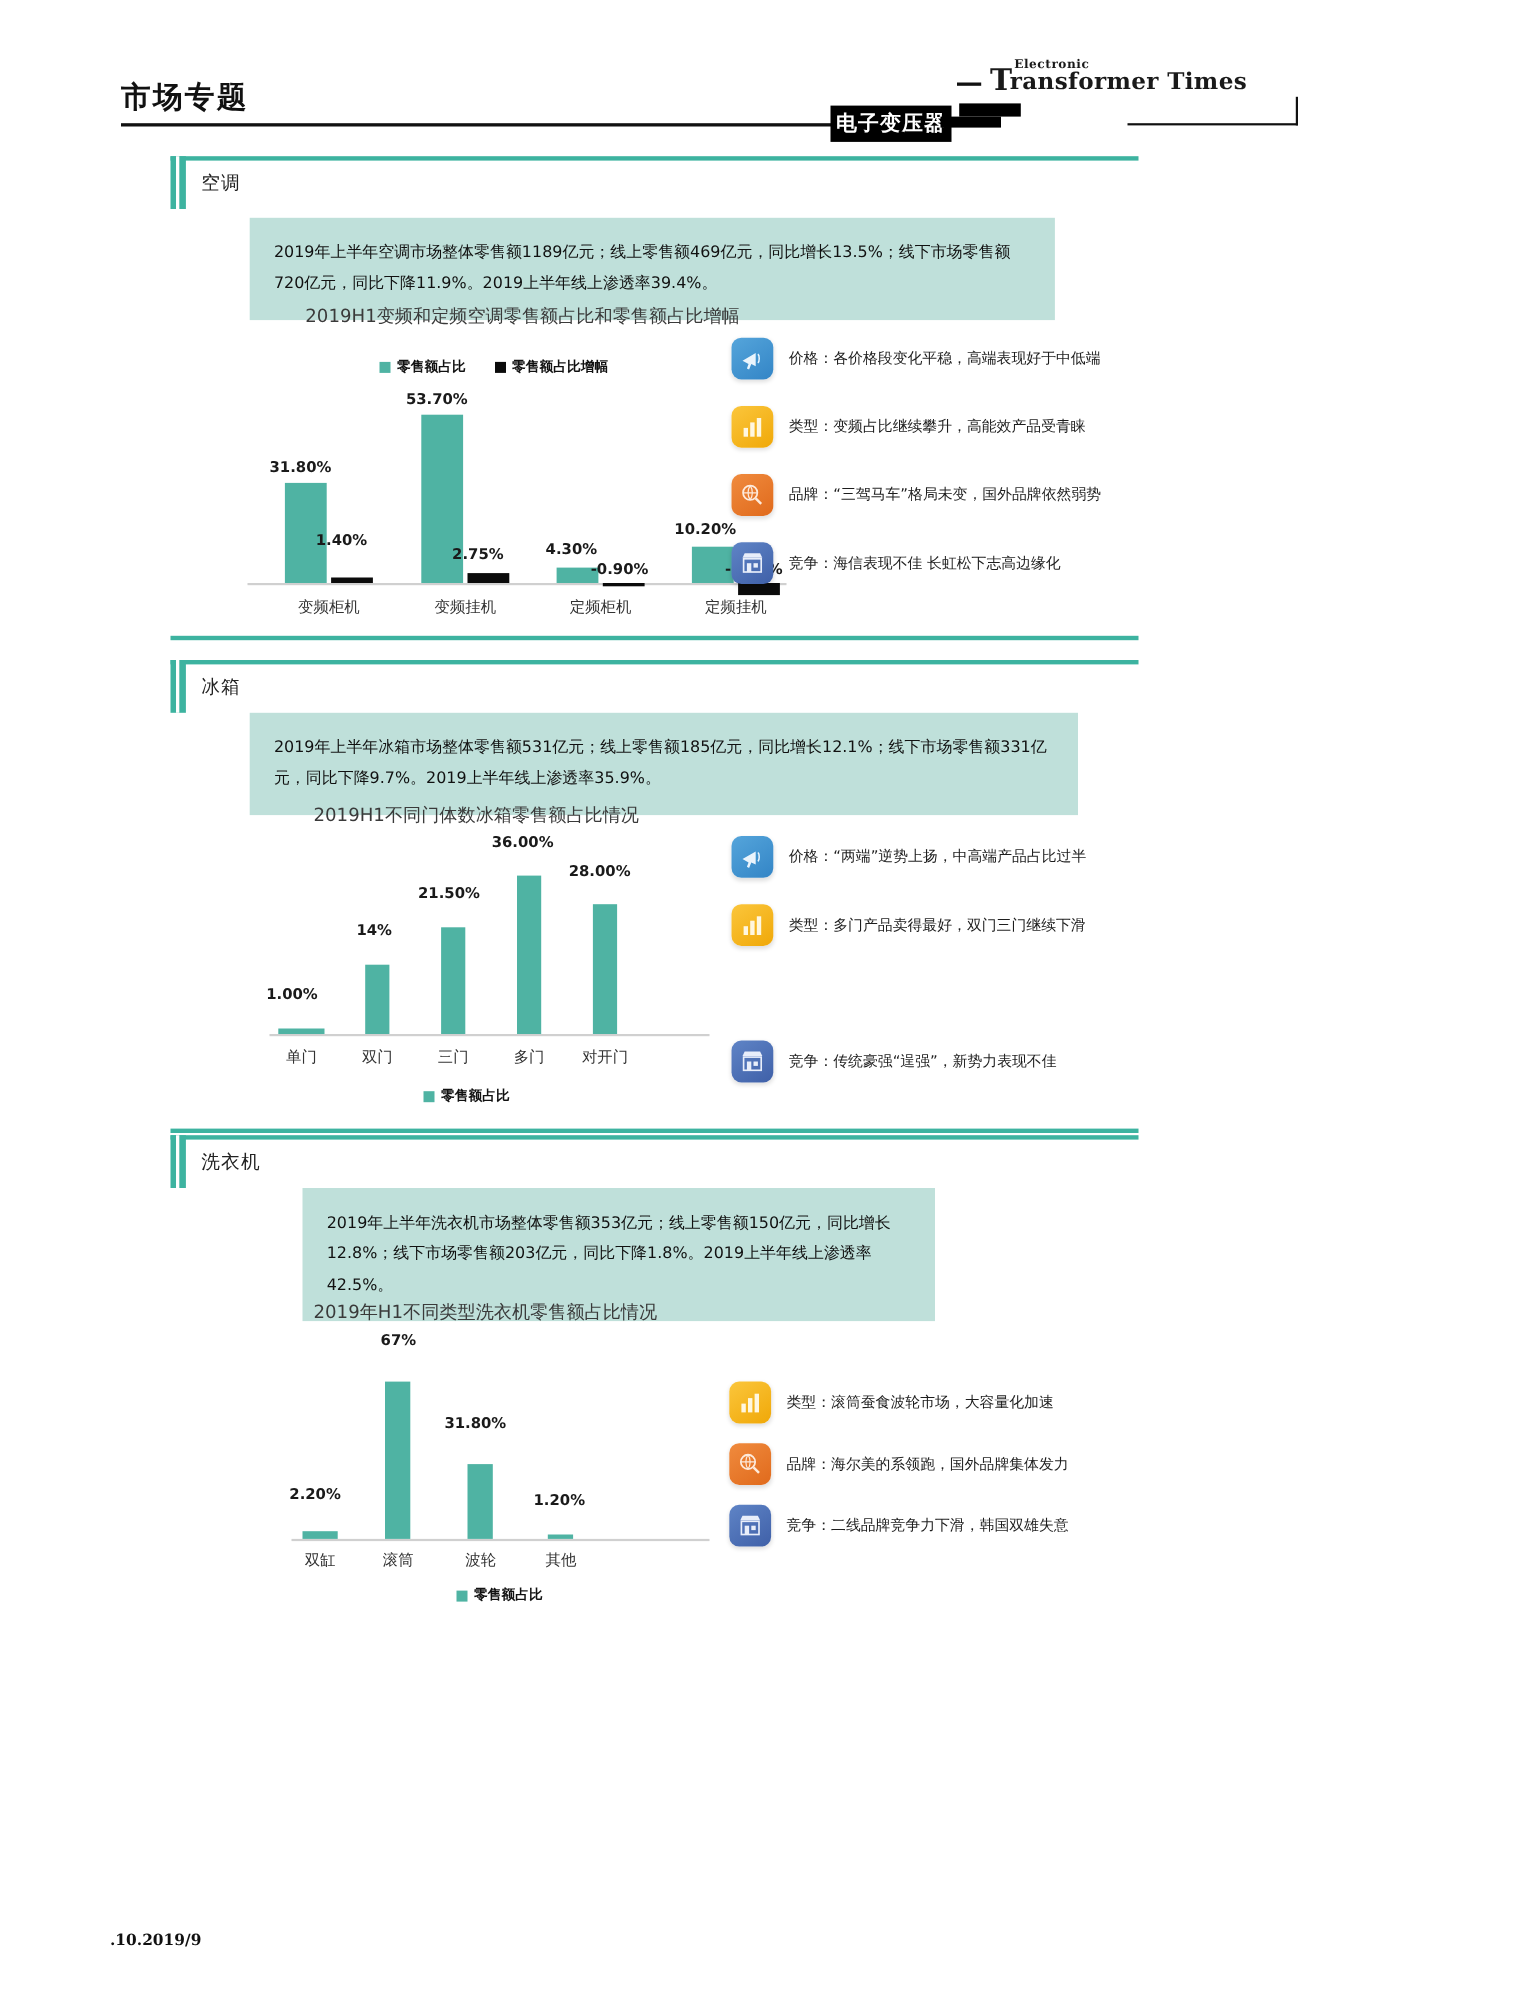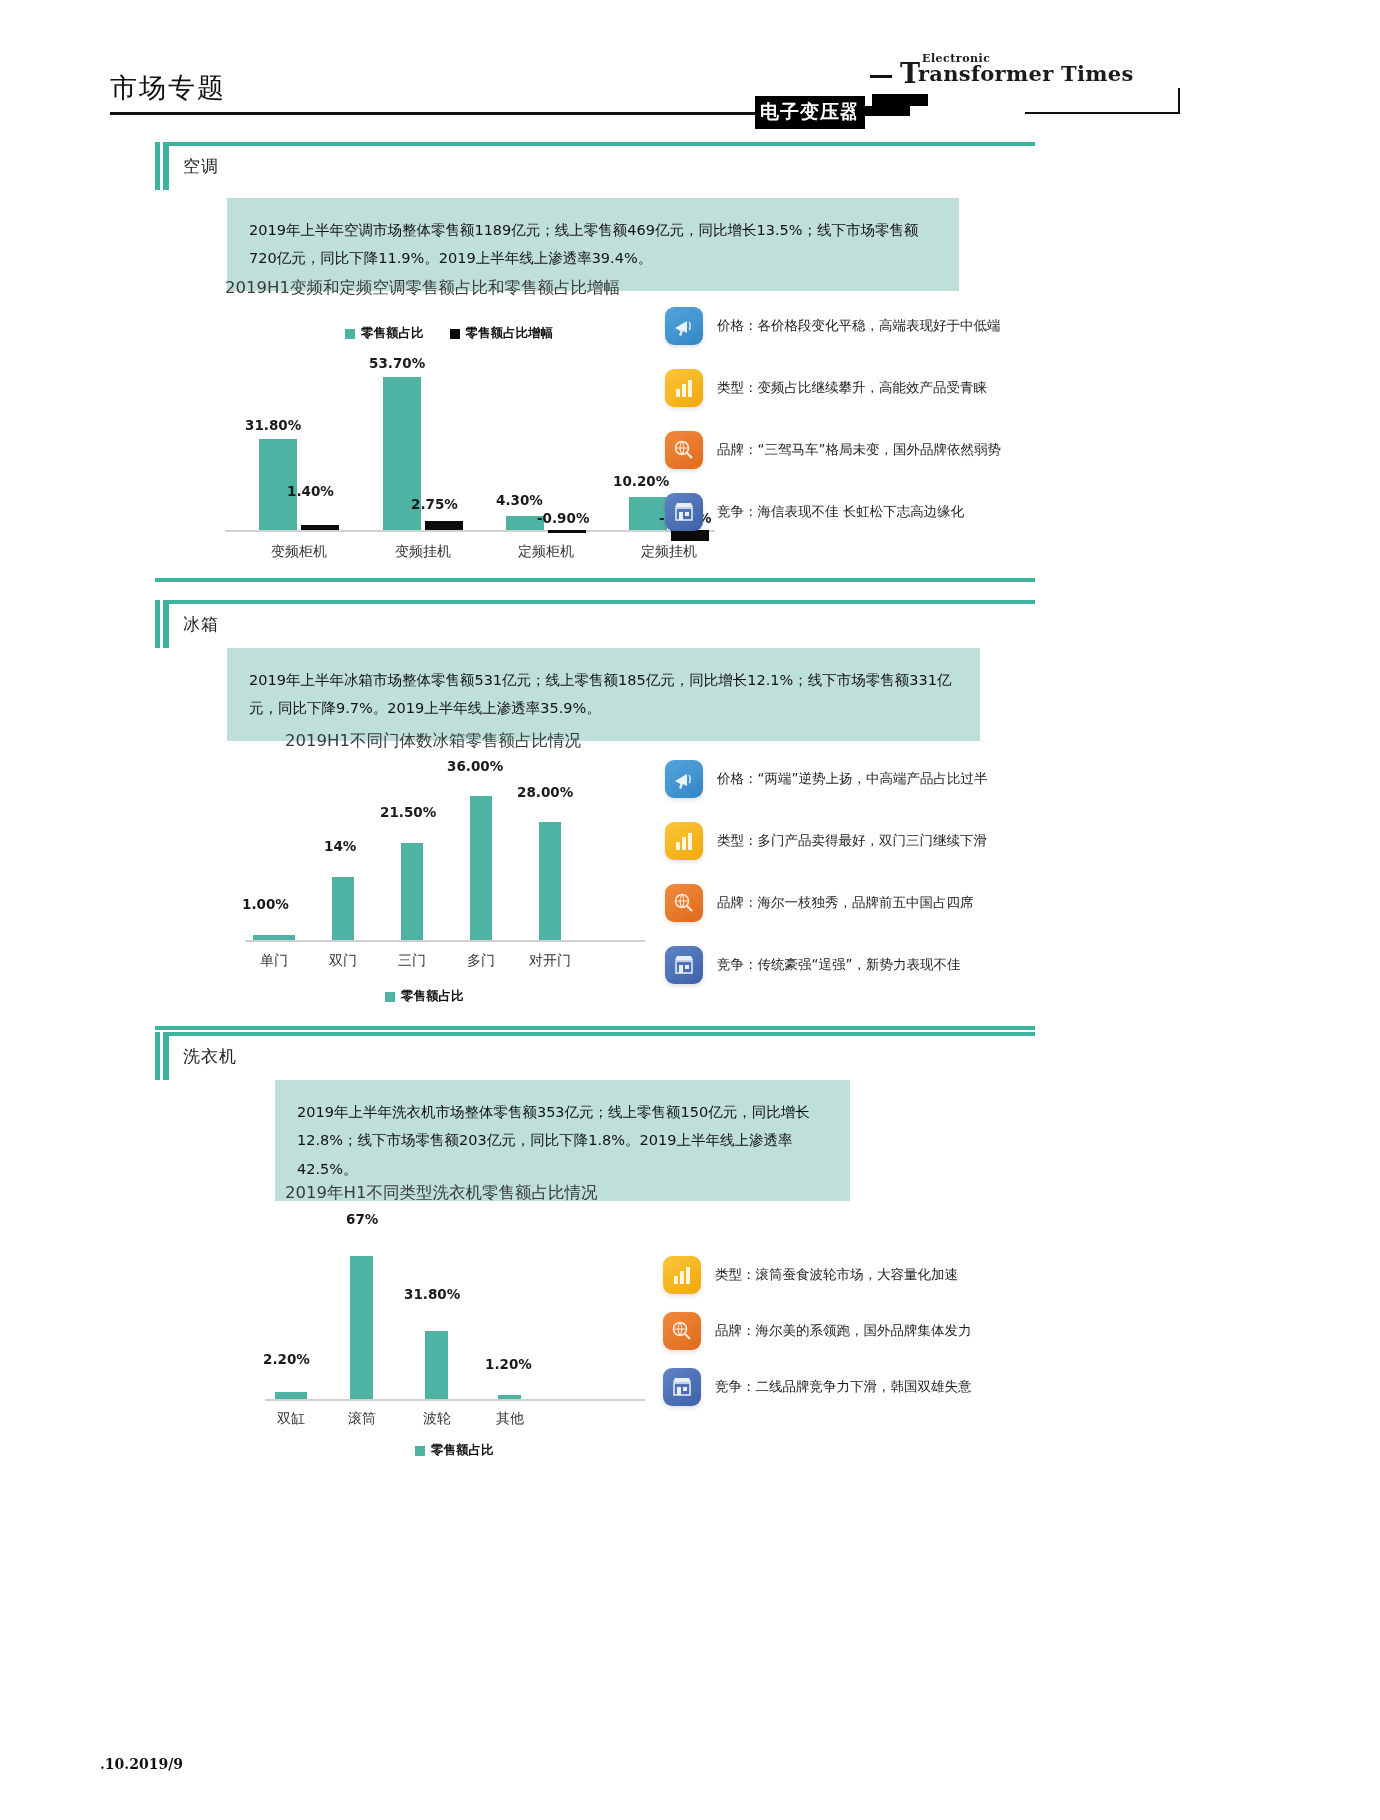--- a/index.html
+++ b/index.html
@@ -11,21 +11,21 @@
     color:#1a1a1a;
     position:relative;
     overflow:hidden;
   }
   .page { position:absolute; left:0; top:0; width:1380px; height:1820px; }
 
   
   .hdr { position:absolute; left:110px; top:50px; width:1165px; height:70px; }
   .hdr-title {
     position:absolute; left:0; top:20px;
-    font-size:27px; font-weight:normal; letter-spacing:2px;
+    font-size:27px; font-weight:bold; letter-spacing:2px;
     color:#111; font-family:"DejaVu Sans", sans-serif;
   }
   .hdr-rule {
     position:absolute; left:0; top:62px; width:665px; height:3px; background:#111;
   }
   .hdr-rule2 {
     position:absolute; left:915px; top:62px; width:155px; height:2px; background:#111;
   }
   .hdr-rule-right-tick {
     position:absolute; left:1068px; top:38px; width:2px; height:26px; background:#111;
@@ -158,21 +158,21 @@
     <div class="sec-top-rule"></div>
     <div class="sec-bot-rule" style="top:436px;"></div>
     <div class="sec-tab">
       <div class="sec-tab-inner"></div>
     </div>
     <div class="sec-label">空调</div>
 
     <div class="summary" style="left:72px; top:56px; width:732px;">2019年上半年空调市场整体零售额1189亿元；线上零售额469亿元，同比增长13.5%；线下市场零售额720亿元，同比下降11.9%。2019上半年线上渗透率39.4%。</div>
 
     <div class="chart" style="left:60px; top:135px; width:520px; height:280px;">
-      <div class="chart-title" style="left:10px; top:0; width:500px; text-align:left;">2019H1变频和定频空调零售额占比和零售额占比增幅</div>
+      <div class="chart-title" style="left:10px; top:0; width:500px; text-align:center;">2019H1变频和定频空调零售额占比和零售额占比增幅</div>
 
       <div class="legend" style="left:130px; top:48px;">
         <div class="legend-item">
           <span class="swatch" style="background:#4fb3a3;"></span>
           <span>零售额占比</span>
         </div>
         <div class="legend-item">
           <span class="swatch" style="background:#0b0b0b;"></span>
           <span>零售额占比增幅</span>
         </div>
@@ -309,30 +309,20 @@
       <div class="bullet" style="left:0; top:62px;">
         <span class="bicon" style="background:linear-gradient(145deg,#fbc63c,#f0a808);">
           <svg width="24" height="24" viewBox="0 0 24 24">
               <rect x="4" y="13" width="4" height="8" fill="#fff7e0"></rect>
               <rect x="10" y="8" width="4" height="13" fill="#fff7e0"></rect>
               <rect x="16" y="4" width="4" height="17" fill="#fff7e0"></rect>
             </svg>
         </span>
         <span class="btext">类型：多门产品卖得最好，双门三门继续下滑</span>
       </div>
-      <div class="bullet" style="left:0; top:124px;">
-        <span class="bicon" style="background:linear-gradient(145deg,#f08b3e,#e06a1c);">
-          <svg width="24" height="24" viewBox="0 0 24 24">
-              <circle cx="10" cy="10" r="6.5" fill="none" stroke="#fdeadb" stroke-width="1.6"></circle>
-              <path d="M3.5 10h13M10 3.5c2.6 3.6 2.6 9.4 0 13M10 3.5c-2.6 3.6-2.6 9.4 0 13" stroke="#fdeadb" stroke-width="1.1" fill="none"></path>
-              <path d="M15 15l5 5" stroke="#fdeadb" stroke-width="2.2"></path>
-            </svg>
-        </span>
-        <span class="btext">品牌：海尔一枝独秀，品牌前五中国占四席</span>
-      </div>
       <div class="bullet" style="left:0; top:186px;">
         <span class="bicon" style="background:linear-gradient(145deg,#5f84c6,#3f60a8);">
           <svg width="24" height="24" viewBox="0 0 24 24">
               <path d="M3 7h18l-2-4H5L3 7z" fill="#e8eefa"></path>
               <rect x="4" y="8" width="16" height="12" fill="none" stroke="#e8eefa" stroke-width="1.5"></rect>
               <rect x="7" y="12" width="4" height="8" fill="#e8eefa"></rect>
               <rect x="13" y="12" width="4" height="4" fill="#e8eefa"></rect>
             </svg>
         </span>
         <span class="btext">竞争：传统豪强“逞强”，新势力表现不佳</span>

